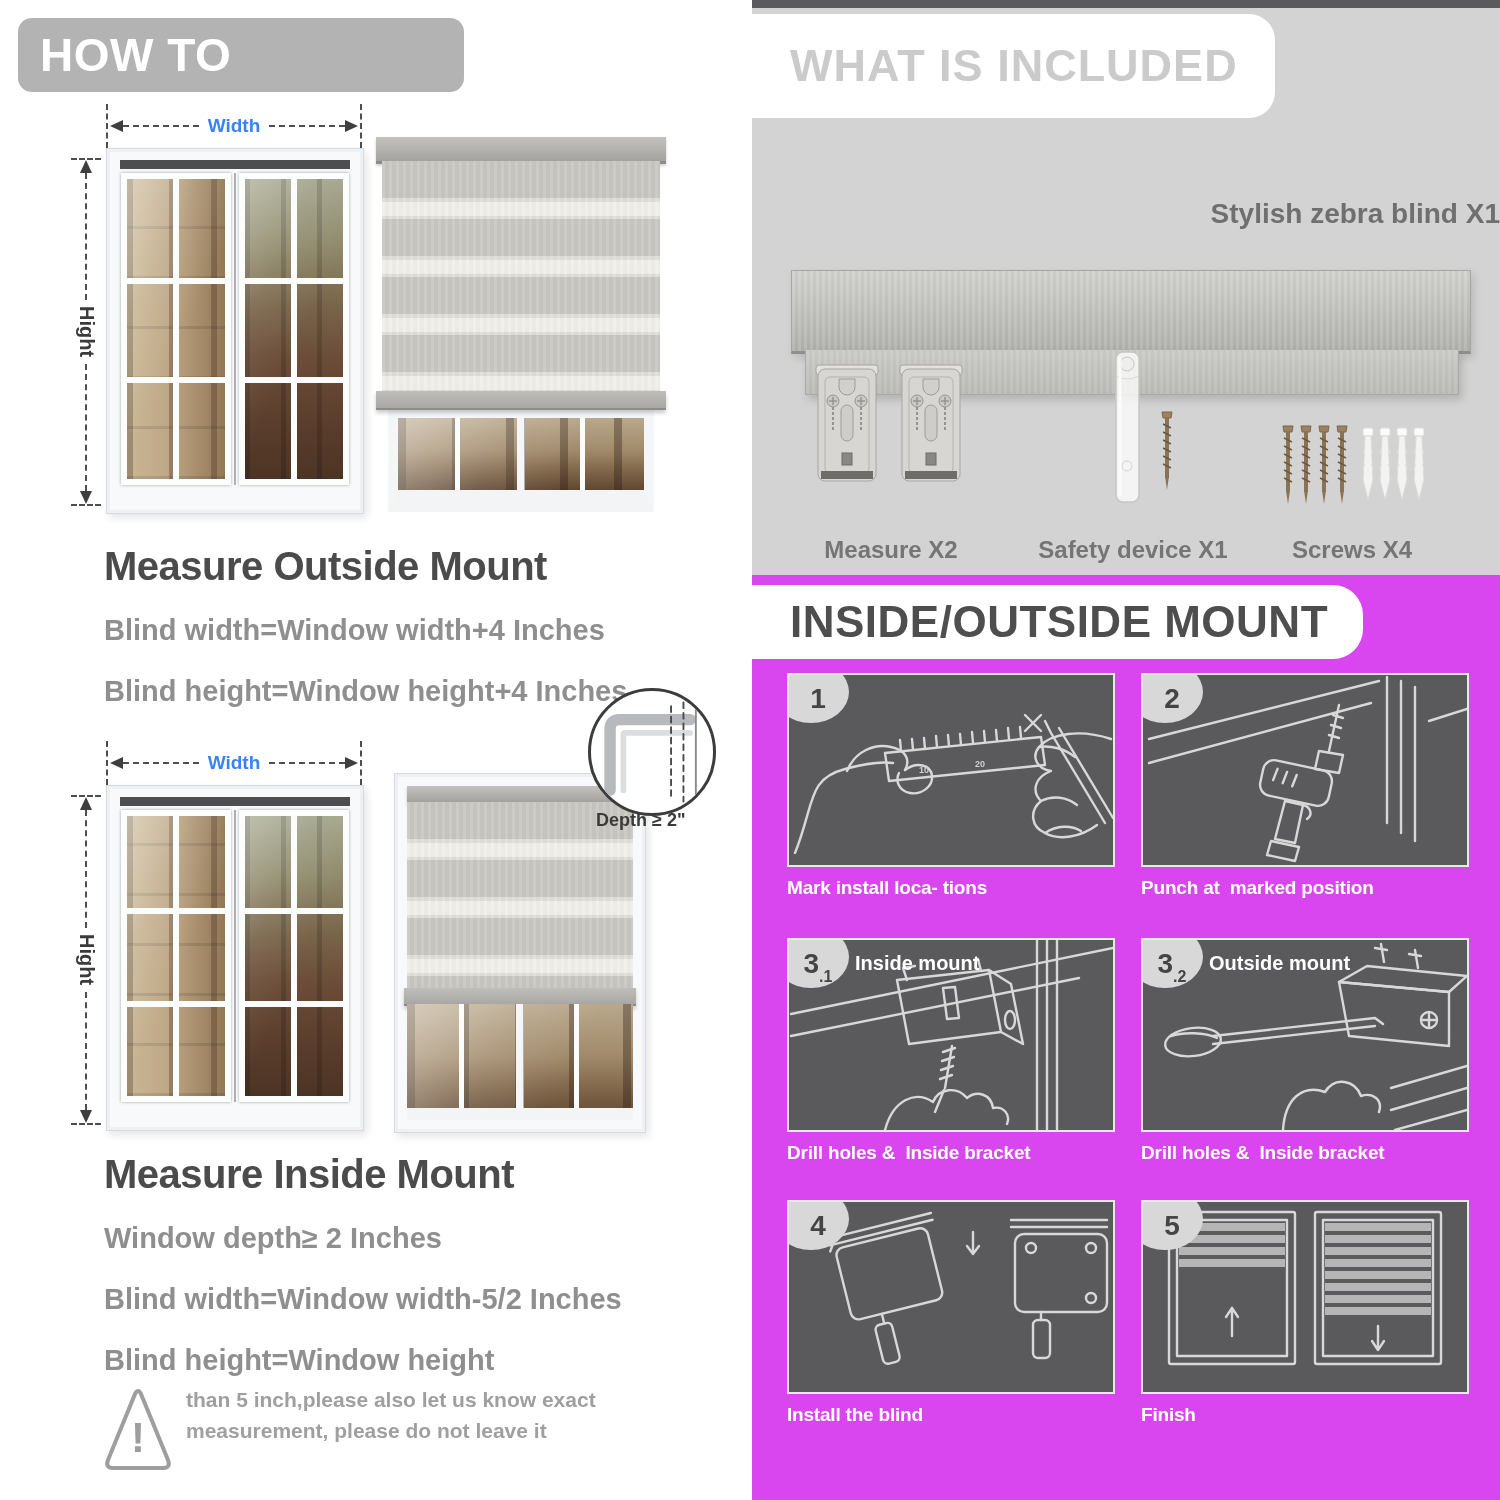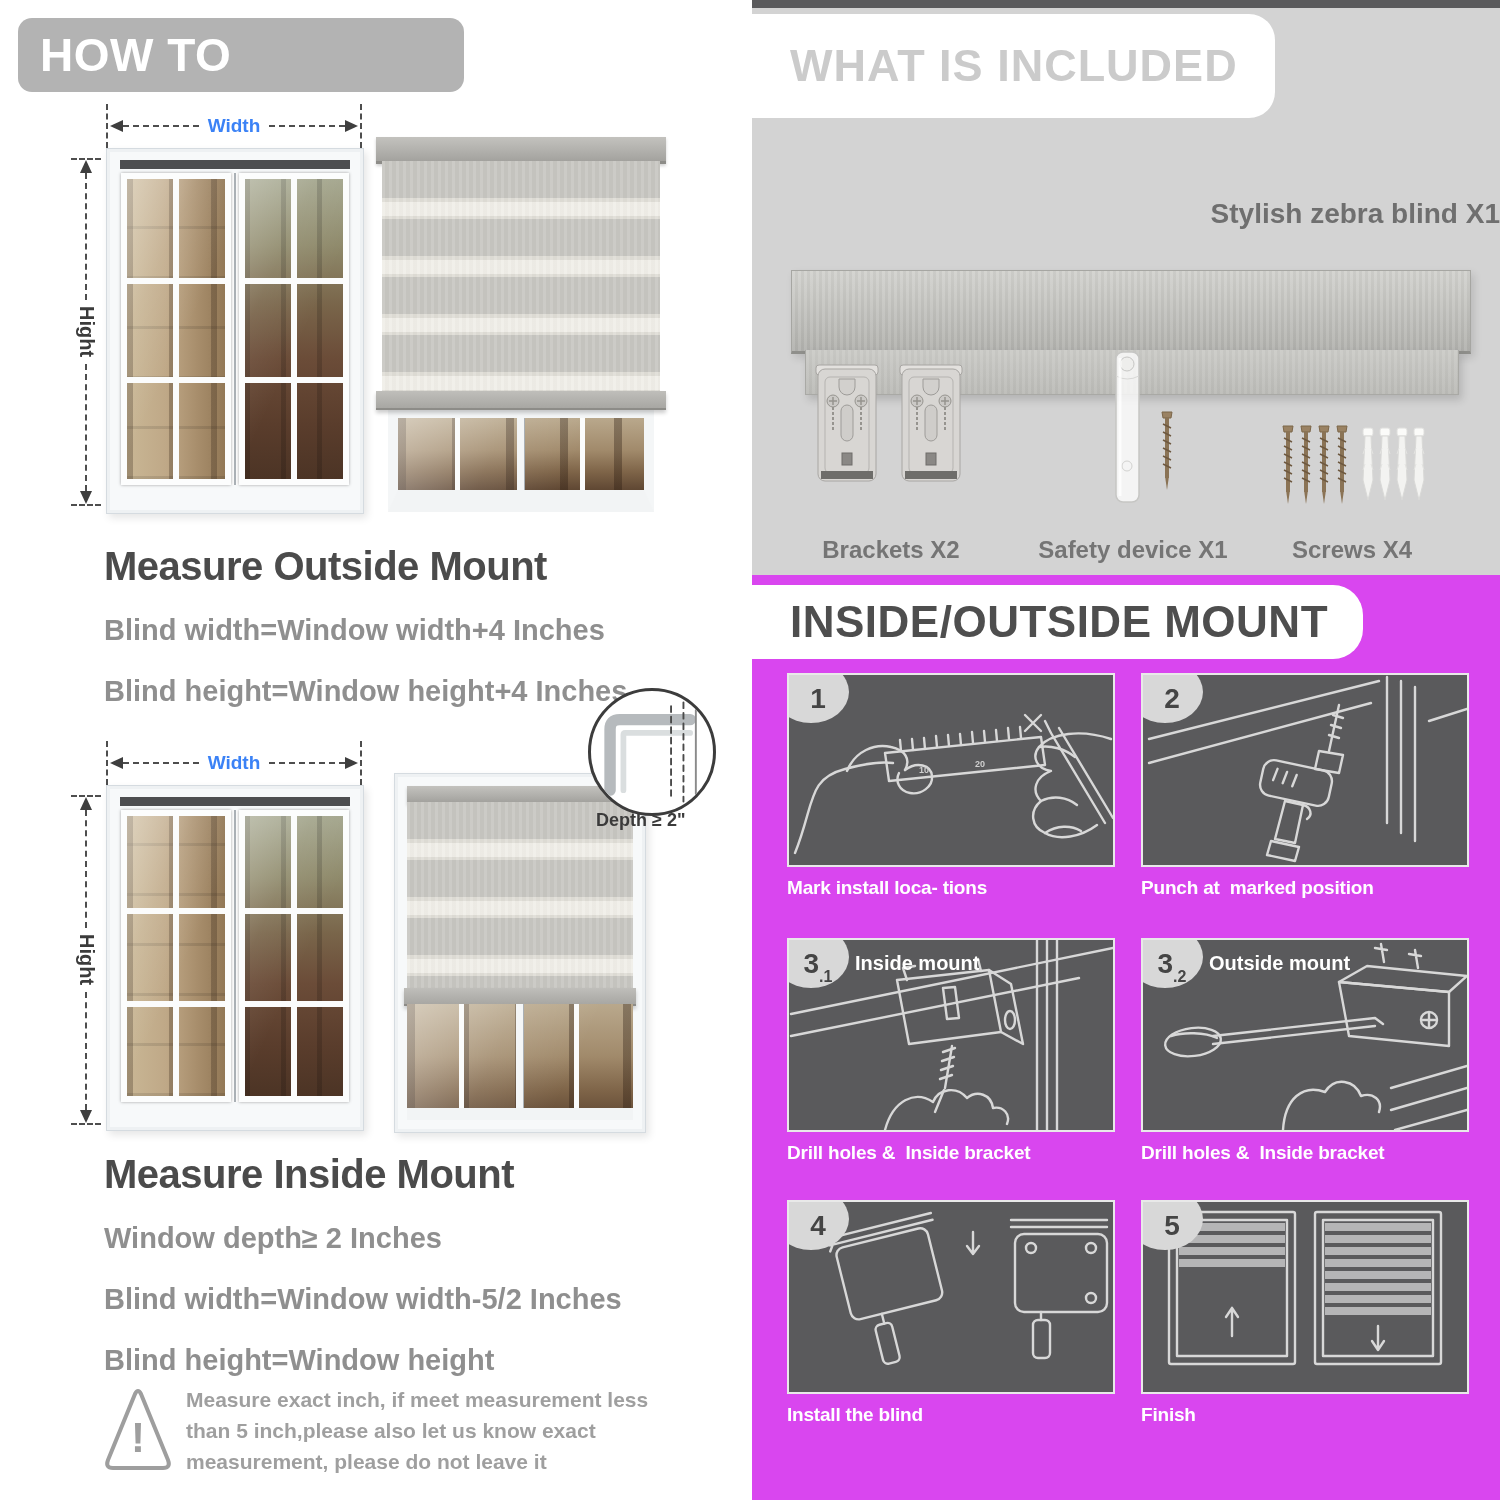--- a/index.html
+++ b/index.html
@@ -248,21 +248,20 @@
     <div class="sec-h" style="left:104px;top:1152px">Measure Inside Mount</div>
     <div class="sec-l" style="left:104px;top:1222px">Window depth≥ 2 Inches</div>
     <div class="sec-l" style="left:104px;top:1283px">Blind width=Window width-5/2 Inches</div>
     <div class="sec-l" style="left:104px;top:1344px">Blind height=Window height</div>
 
     <svg class="abs" style="left:104px;top:1386px" width="68" height="88" viewBox="0 0 68 88">
       <path d="M31,8 Q34,2 37,8 L64,74 Q67,82 59,82 L9,82 Q1,82 4,74 Z" fill="none" stroke="#9e9e9e" stroke-width="4" stroke-linejoin="round"></path>
       <text x="34" y="66" text-anchor="middle" font-size="42" font-weight="bold" fill="#9e9e9e" font-family="Liberation Sans, sans-serif">!</text>
     </svg>
     <div class="warn-text" style="left:186px;top:1384px">
-      <div>Measure exact inch, if meet measurement less</div>
       <div>than 5 inch,please also let us know exact</div>
       <div>measurement, please do not leave it</div>
     </div>
   </div>
 
   <div class="top-strip"></div>
   <div class="inc-panel">
     <div class="inc-hdr">WHAT IS INCLUDED</div>
     <div class="inc-title">Stylish zebra blind X1</div>
 
@@ -354,21 +353,21 @@
         <path d="M5,10 h6 l2,44 -5,20 -5,-20 Z" fill="#f3f3f1" stroke="#d9d9d7" stroke-width="1"></path>
         <path d="M5,22 l-2,6 M11,22 l2,6 M5,38 l-2,6 M11,38 l2,6" stroke="#e3e3e1" fill="none"></path>
       </svg>
       <svg class="abs" style="left:51px" width="16" height="78" viewBox="0 0 16 78">
         <rect x="3" y="2" width="10" height="8" rx="2" fill="#fbfbf9" stroke="#dededc"></rect>
         <path d="M5,10 h6 l2,44 -5,20 -5,-20 Z" fill="#f3f3f1" stroke="#d9d9d7" stroke-width="1"></path>
         <path d="M5,22 l-2,6 M11,22 l2,6 M5,38 l-2,6 M11,38 l2,6" stroke="#e3e3e1" fill="none"></path>
       </svg>
     </div>
 
-    <div class="item-label" style="left:139px">Brackets X2</div>
+    <div class="item-label" style="left:139px">Measure X2</div>
     <div class="item-label" style="left:381px">Safety device X1</div>
     <div class="item-label" style="left:600px">Screws X4</div>
   </div>
 
   <div class="mount-panel">
     <div class="mount-hdr">INSIDE/OUTSIDE MOUNT</div>
 
     <div class="sp" style="left:35px;top:98px">
       <svg class="art" viewBox="0 0 324 190">
         <path d="M6,178 C26,128 18,104 56,94 C74,89 90,86 104,88"></path>

